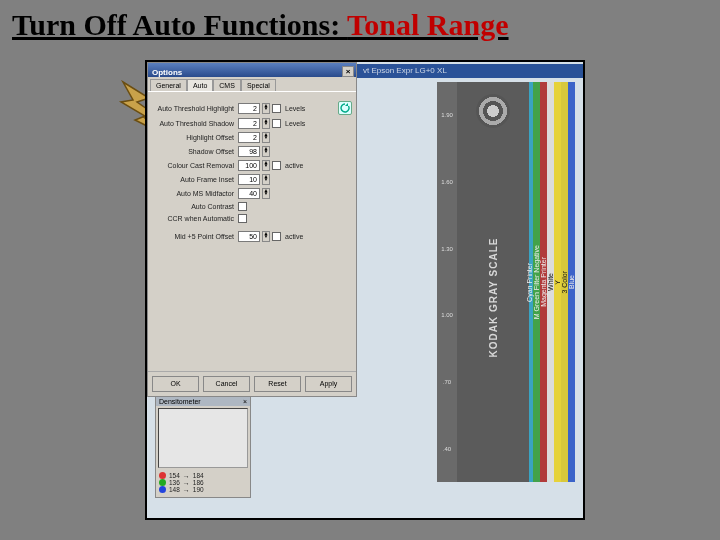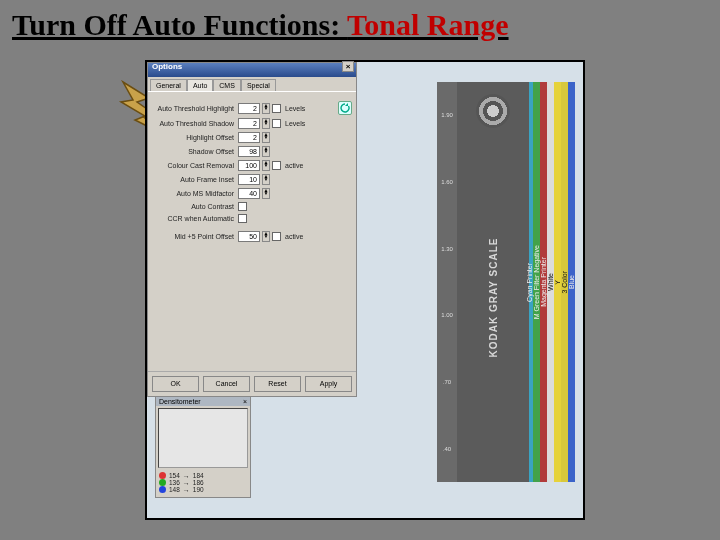--- a/index.html
+++ b/index.html
@@ -83,22 +83,22 @@
     width: 210px;
     background: #d4d0c8;
     border: 1px solid #888;
     font-size: 8px;
   }
   .titlebar {
     height: 14px;
     background: linear-gradient(#5a7fbf, #2a4b8c);
     color: #fff;
     font-size: 8px; font-weight:bold;
-    display:flex; align-items:center; justify-content:space-between;
-    padding: 0 2px 8px 4px;
+    display:flex; align-items:flex-end; justify-content:space-between;
+    padding: 0 2px 0 4px;
   }
   .closebtn {
     width:12px; height:11px; background:#d4d0c8; border:1px solid #888;
     font-size:8px; line-height:9px; text-align:center; color:#000;
   }
   .tabs { display:flex; gap:0; padding: 2px 2px 0 2px; background:#d4d0c8;}
   .tab {
     font-size:7px; padding:2px 5px; background:#d4d0c8;
     border:1px solid #999; border-bottom:none;
   }
@@ -153,20 +153,21 @@
 <div class="slide-title">
   <span>Turn Off Auto Functions: </span><span class="title-red">Tonal Range</span>
 </div>
 
 <svg class="bolt" viewBox="0 0 60 60">
   <polygon points="8,2 34,18 22,22 48,40 30,38 56,58 20,40 30,36 6,22 18,20" fill="#c9a24a" stroke="#6b4e12" stroke-width="1.5"></polygon>
 </svg>
 
 <div class="stage">
 
+  <div class="scanner-title">vt Epson Expr LG+0 XL</div>
 
   <div class="preview">
     <div class="ticks">
       <div>1.90</div>
       <div>1.60</div>
       <div>1.30</div>
       <div>1.00</div>
       <div>.70</div>
       <div>.40</div>
     </div>

